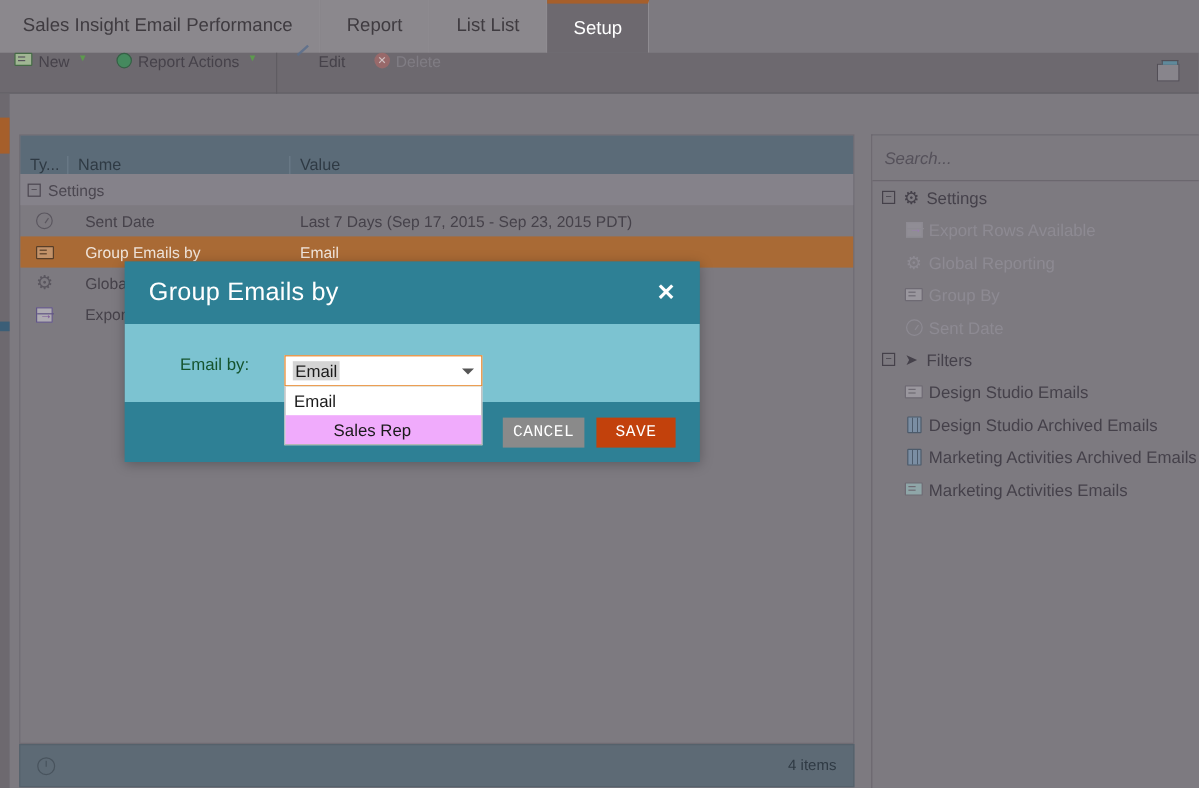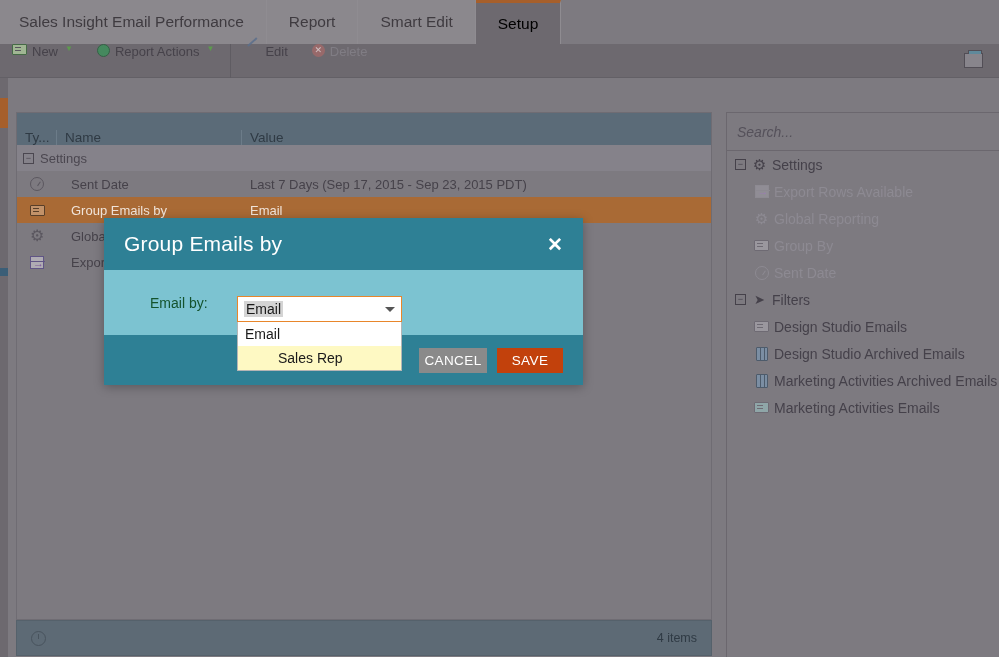--- a/index.html
+++ b/index.html
@@ -31,21 +31,21 @@
     font-size: 15.5px;
     color: #3f3b40;
     background: #8b888d;
     border-right: 1px solid #8f8c91;
     cursor: pointer;
     white-space: nowrap;
   }
   .tab:first-child { padding-left: 19px; }
   .tab.active {
     background: #6d696f;
-    color: #000000;
+    color: #ffffff;
     border-top: 3px solid #a65f2b;
     padding-top: 0;
   }
   .tab-spacer {
     flex: 1 1 auto;
     background: #7d7a80;
   }
 
   
   #toolbar {
@@ -357,21 +357,21 @@
     background: #2e8095;
     display: flex; align-items: center;
     justify-content: flex-end;
     padding-right: 20px;
     gap: 10px;
   }
   .mbtn {
     height: 25px;
     min-width: 68px;
     border: none;
-    font-family: Liberation Sans, sans-serif;
+    font-family: Liberation Mono, monospace;
     font-size: 13.5px;
     color: #ffffff;
     cursor: pointer;
     letter-spacing: .4px;
   }
   .mbtn.cancel { background: #8a8a8a; }
   .mbtn.save   { background: #c2410c; min-width: 66px; }
 
   
   #select-wrap {
@@ -407,36 +407,36 @@
     border-top: none;
   }
   .opt {
     height: 24px;
     display: flex; align-items: center;
     padding: 0 6px 0 7px;
     font-size: 14px;
     color: #1a1a1a;
     cursor: pointer;
   }
-  .opt.highlighted { background: #fef9c3; padding-left: 40px; }
+  .opt.highlighted { background: #f0abfc; padding-left: 40px; }
 </style>
 </head>
 <body>
 
 <div id="app">
 
   <div id="tabbar">
     <div class="tab">
       <span>Sales Insight Email Performance</span>
     </div>
     <div class="tab">
       <span>Report</span>
     </div>
     <div class="tab">
-      <span>Smart Edit</span>
+      <span>List List</span>
     </div>
     <div class="tab active">
       <span>Setup</span>
     </div>
     <div class="tab-spacer"></div>
   </div>
 
   <div id="toolbar">
     <div class="tb-item">
       <span class="ic ic-card" style="border-color:#3f6b3f;background:#a9c49a;"></span>

